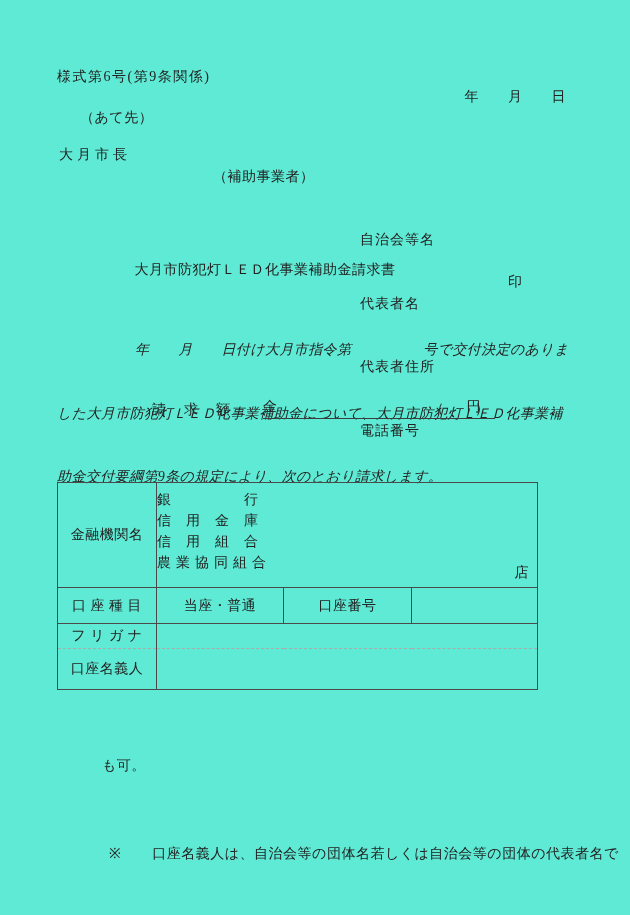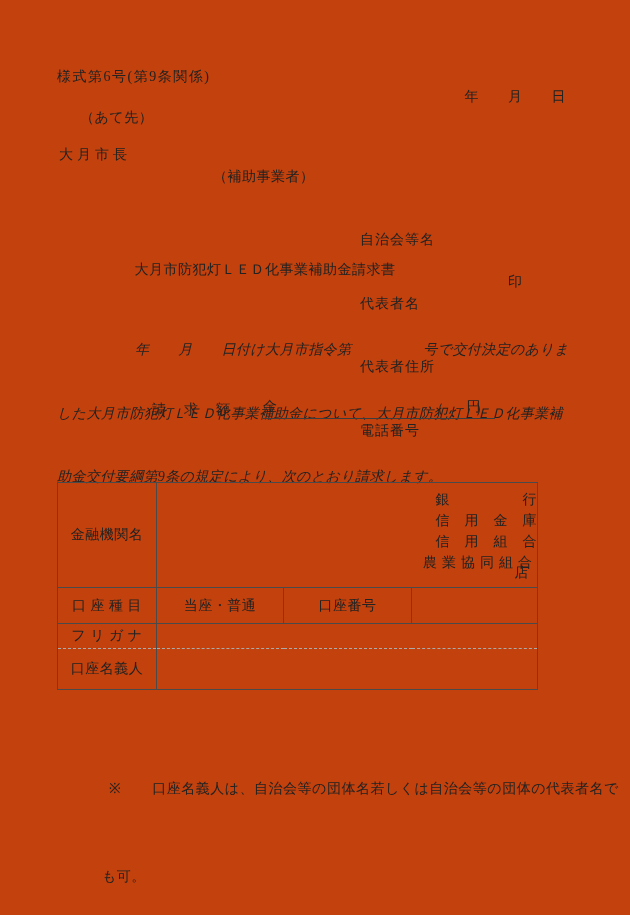--- a/index.html
+++ b/index.html
@@ -5,21 +5,21 @@
   html, body {
     margin: 0;
     padding: 0;
     background: #e8e8e8;
   }
   .page {
     position: relative;
     width: 630px;
     height: 915px;
     margin: 0 auto;
-    background: #c2410c;
+    background: #5eead4;
     font-family: "Liberation Serif", "DejaVu Serif", serif;
     font-size: 14px;
     color: #222222;
     letter-spacing: 0.5px;
     overflow: hidden;
   }
   .abs { position: absolute; line-height: 21px; white-space: pre; }
 
   .form-number   { left: 57px;  top: 66px;  letter-spacing: 1.5px; }
   .date-line     { right: 64px; top: 86px; }
@@ -61,21 +61,21 @@
   .bank-table td { border: 1px solid #4a4a4a; padding: 0; }
   .bank-table tr.r1 td { height: 104px; }
   .bank-table tr.r2 td { height: 35px; }
   .bank-table tr.r3 td { height: 24px; }
   .bank-table tr.r4 td { height: 40px; }
   .bank-table tr.r3 td { border-bottom: 1px dashed #ababab; margin-top: 46px; }
   .bank-table tr.r4 td { border-top: 1px dashed #ababab; }
   .label-cell { text-align: center; vertical-align: middle; letter-spacing: 0.5px; }
   .center-cell { text-align: center; vertical-align: middle; }
   .inst-cell { vertical-align: top; }
-  .bank-types { padding-top: 6px; text-align: right; }
+  .bank-types { padding-top: 6px; text-align: left; }
   .bank-type { line-height: 21px; white-space: pre; }
   .bank-type.agri { letter-spacing: 5px; }
   .branch-line { text-align: right; padding-right: 8px; margin-top: -11px; line-height: 21px; }
 
   .footnote { left: 85px; top: 712px; }
   .note-line { line-height: 23px; white-space: pre; }
   .note-marker { margin-right: 31px; }
   .note-line2 { margin-left: 17px; }
 </style>
 </head>
@@ -153,19 +153,19 @@
       <td colspan="3"></td>
     </tr>
     <tr class="r4">
       <td class="label-cell">口座名義人</td>
       <td colspan="3"></td>
     </tr>
   </tbody>
     </table>
 
   <div class="abs footnote">
+    <div class="note-line note-line2">も可。</div>
     <div class="note-line">
       <span class="note-marker">※</span><span>口座名義人は、自治会等の団体名若しくは自治会等の団体の代表者名で</span>
     </div>
-    <div class="note-line note-line2">も可。</div>
   </div>
 
 </div>
 
 </body></html>

